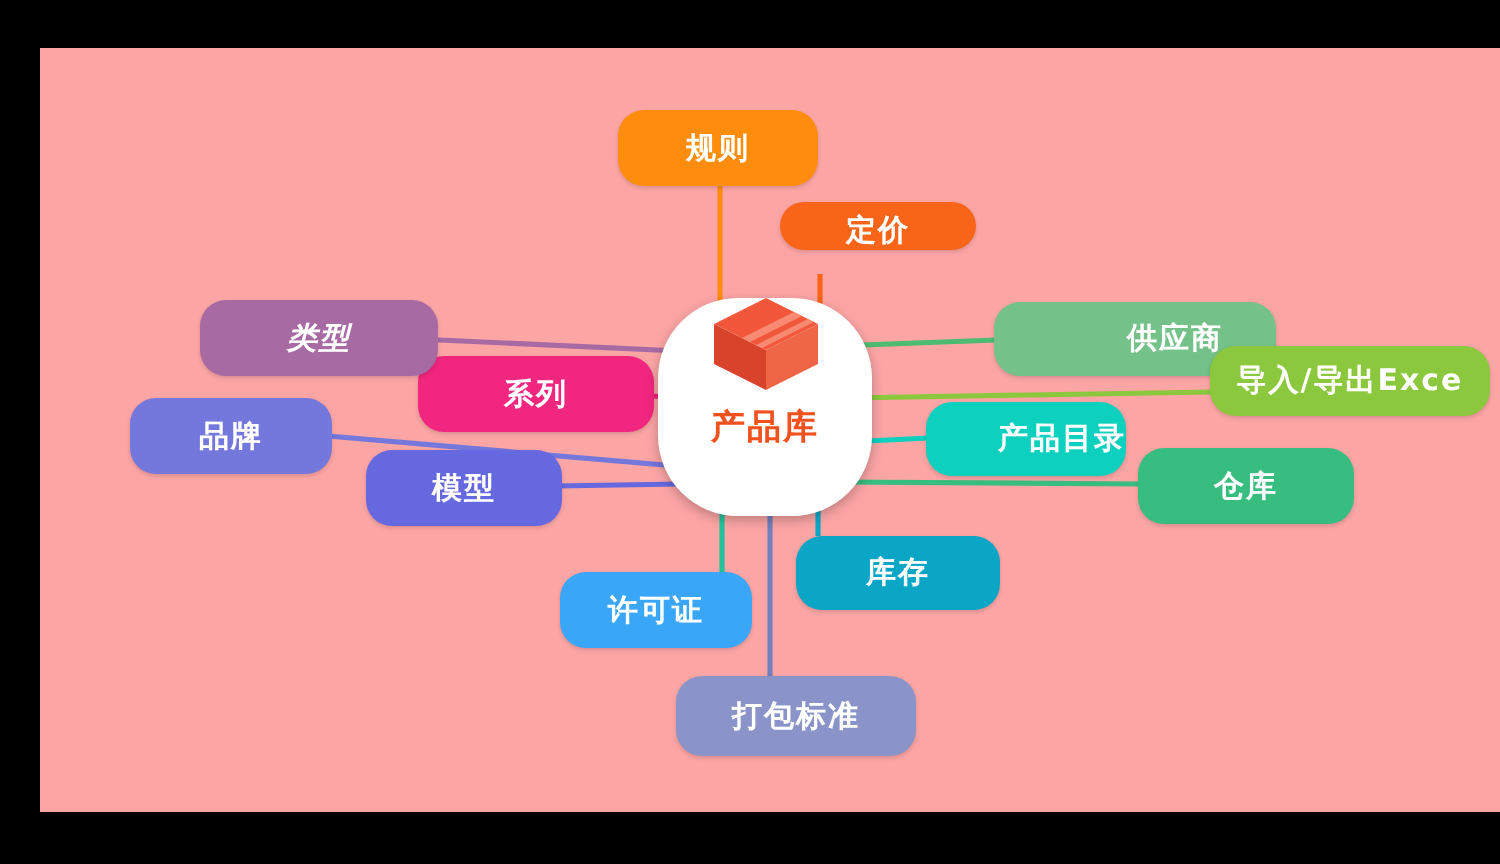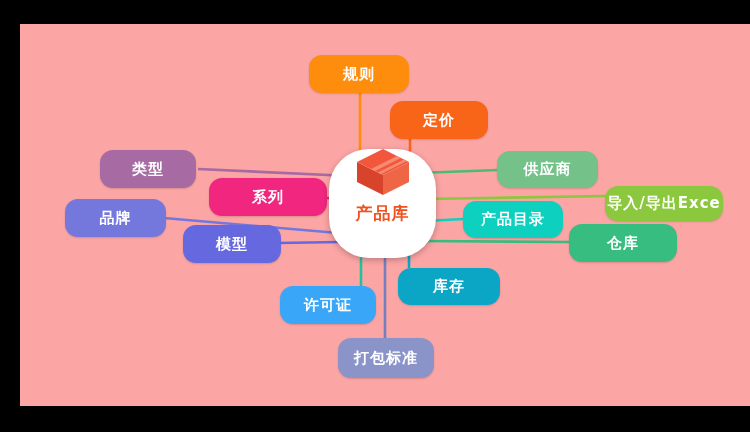--- a/index.html
+++ b/index.html
@@ -42,54 +42,54 @@
       <line x1="258" y1="243" x2="320" y2="242" stroke="#6568DF" stroke-width="2.6"></line>
       <line x1="144" y1="218" x2="318" y2="233" stroke="#7477DB" stroke-width="2.6"></line>
       <line x1="284" y1="196" x2="318" y2="199" stroke="#F1267F" stroke-width="2.6"></line>
       <line x1="178" y1="169" x2="330" y2="176" stroke="#A76AA3" stroke-width="2.6"></line>
     </svg>
 
   <div id="nodes">
       <div class="node" style="left: 289px; top: 55px; width: 100px; height: 38px; background: rgb(254, 141, 13);">
         <span>规则</span>
       </div>
-      <div class="node" style="left: 370px; top: 101px; width: 98px; height: 38px; background: rgb(249, 101, 24);">
+      <div class="node" style="left: 370px; top: 101px; width: 98px; height: 24px; background: rgb(249, 101, 24); align-items: flex-end;">
         <span>定价</span>
       </div>
-      <div class="node" style="left: 477px; top: 151px; width: 101px; height: 37px; background: rgb(116, 193, 137);">
+      <div class="node" style="left: 477px; top: 151px; width: 101px; height: 37px; background: rgb(116, 193, 137); padding-left: 40px;">
         <span>供应商</span>
       </div>
-      <div class="node" style="left: 585px; top: 186px; width: 118px; height: 35px; background: rgb(140, 200, 61);">
+      <div class="node" style="left: 585px; top: 173px; width: 140px; height: 35px; background: rgb(140, 200, 61);">
         <span>导入/导出Exce</span>
       </div>
-      <div class="node" style="left: 443px; top: 201px; width: 100px; height: 37px; background: rgb(13, 208, 190);">
+      <div class="node" style="left: 443px; top: 201px; width: 100px; height: 37px; background: rgb(13, 208, 190); justify-content: flex-end;">
         <span>产品目录</span>
       </div>
       <div class="node" style="left: 549px; top: 224px; width: 108px; height: 38px; background: rgb(56, 189, 128);">
         <span>仓库</span>
       </div>
       <div class="node" style="left: 378px; top: 268px; width: 102px; height: 37px; background: rgb(11, 166, 198);">
         <span>库存</span>
       </div>
-      <div class="node" style="left: 318px; top: 338px; width: 96px; height: 40px; background: rgb(138, 148, 201);">
+      <div class="node" style="left: 318px; top: 338px; width: 120px; height: 40px; background: rgb(138, 148, 201);">
         <span>打包标准</span>
       </div>
       <div class="node" style="left: 260px; top: 286px; width: 96px; height: 38px; background: rgb(58, 166, 247);">
         <span>许可证</span>
       </div>
       <div class="node" style="left: 163px; top: 225px; width: 98px; height: 38px; background: rgb(101, 104, 223);">
         <span>模型</span>
       </div>
       <div class="node" style="left: 45px; top: 199px; width: 101px; height: 38px; background: rgb(116, 119, 219);">
         <span>品牌</span>
       </div>
       <div class="node" style="left: 189px; top: 178px; width: 118px; height: 38px; background: rgb(241, 38, 127);">
         <span>系列</span>
       </div>
-      <div class="node" style="left: 80px; top: 150px; width: 96px; height: 38px; background: rgb(167, 106, 163);">
+      <div class="node" style="left: 80px; top: 150px; width: 119px; height: 38px; background: rgb(167, 106, 163); font-style: italic;">
         <span>类型</span>
       </div>
     </div>
 
   <div class="center-node" id="centerNode" style="left: 309px; top: 149px; width: 107px; height: 109px; background: rgb(255, 255, 255);">
     <svg class="cube" width="56" height="46" viewBox="0 0 56 46">
       <polygon points="2,13 28,26 28,46 2,33" fill="#D8432C"></polygon>
       <polygon points="28,26 54,13 54,33 28,46" fill="#EF6647"></polygon>
       <polygon points="28,0 54,13 28,26 2,13" fill="#F2573B"></polygon>
       <polygon points="16,20 42,7 46,9 20,22" opacity="0.85" fill="#F9937D"></polygon>

